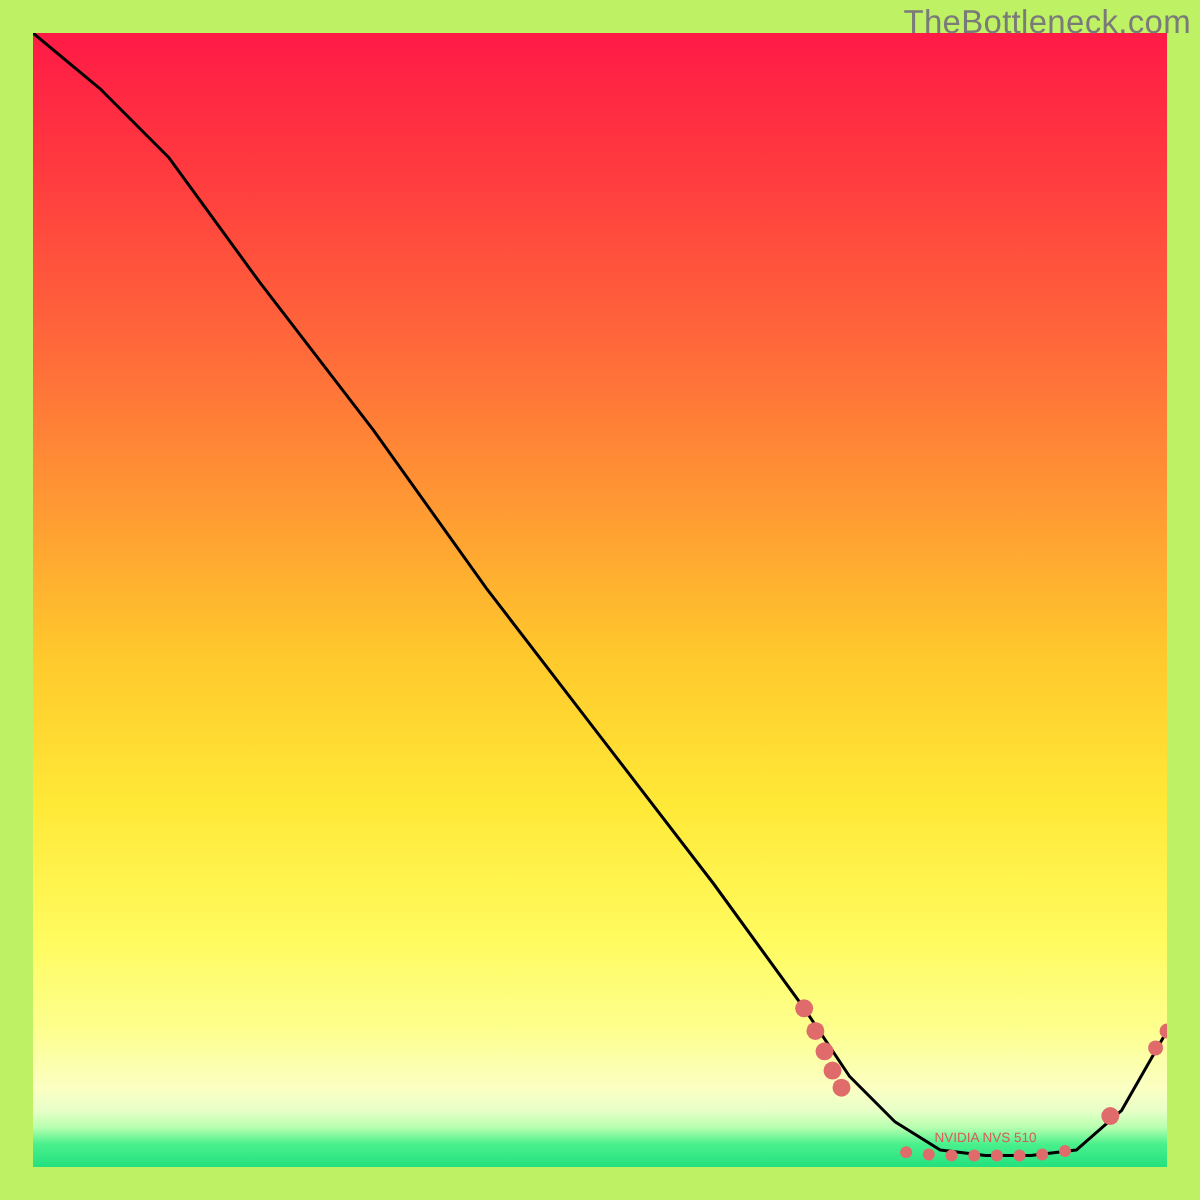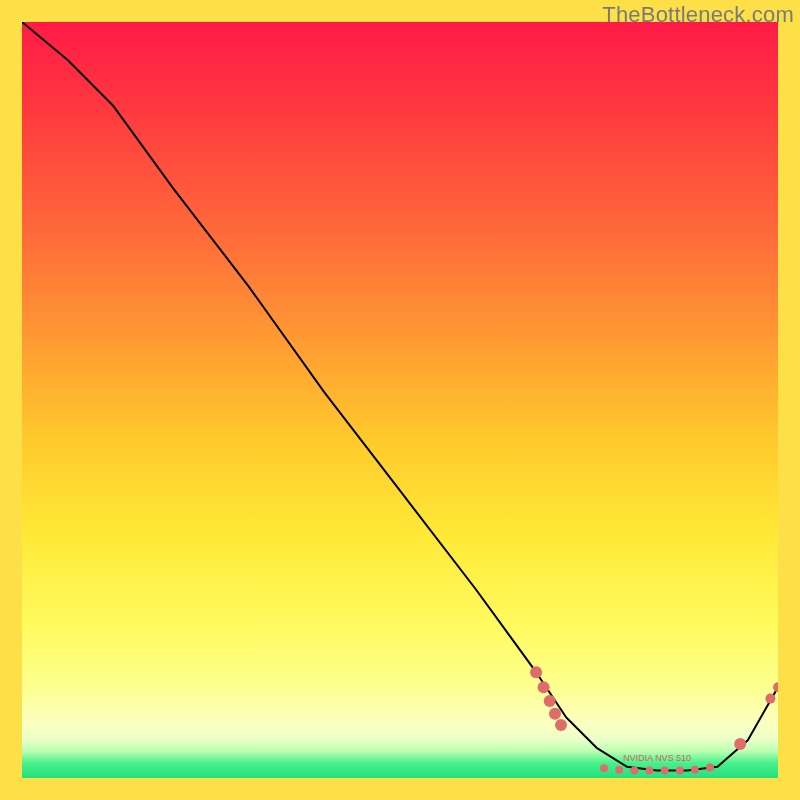--- a/index.html
+++ b/index.html
@@ -8,21 +8,21 @@
     width: 800px;
     height: 800px;
     background: #000;
     overflow: hidden;
     font-family: Arial, Helvetica, sans-serif;
   }
   .frame {
     position: relative;
     width: 800px;
     height: 800px;
-    background: #fde047;
+    background: #bef264;
   }
   .watermark {
     position: absolute;
     top: 2px;
     right: 6px;
     color: #7a7a7a;
     font-size: 22px;
     letter-spacing: 0.2px;
     z-index: 5;
   }

